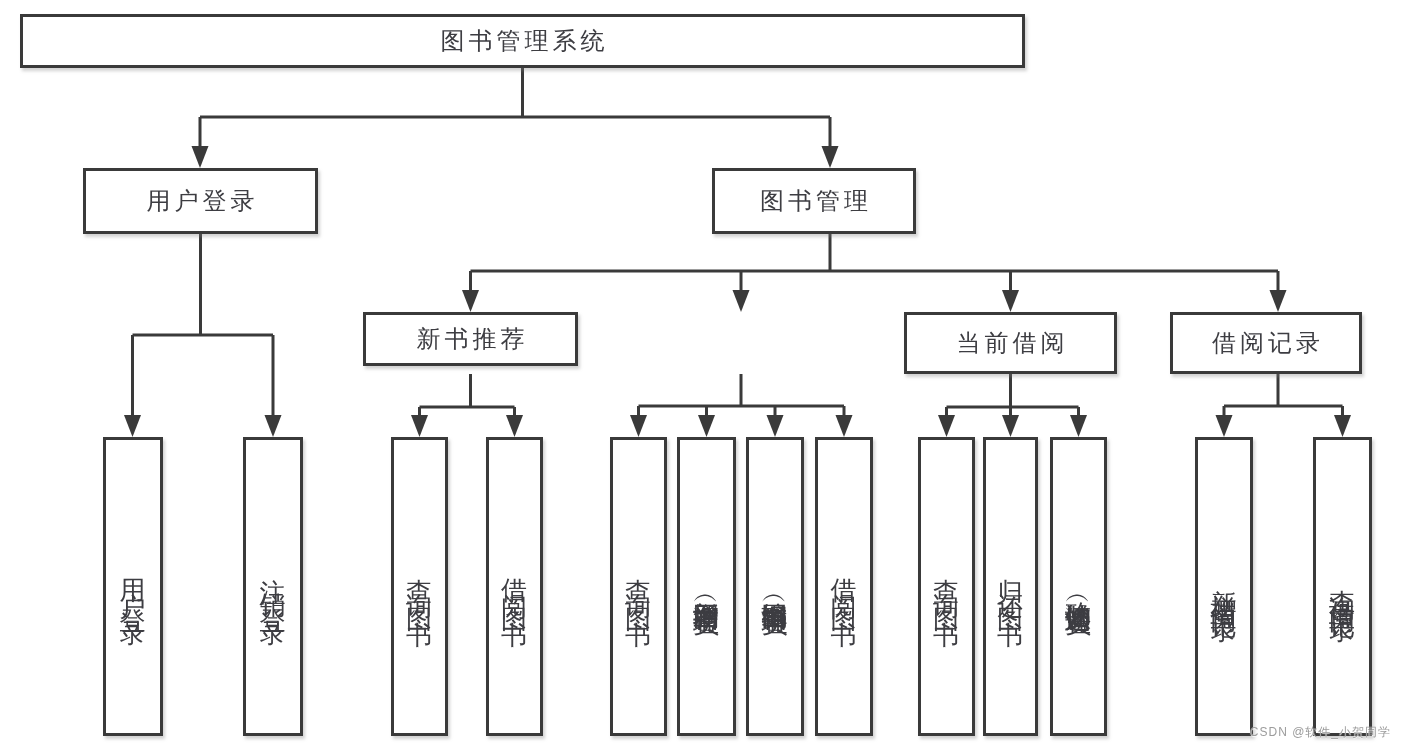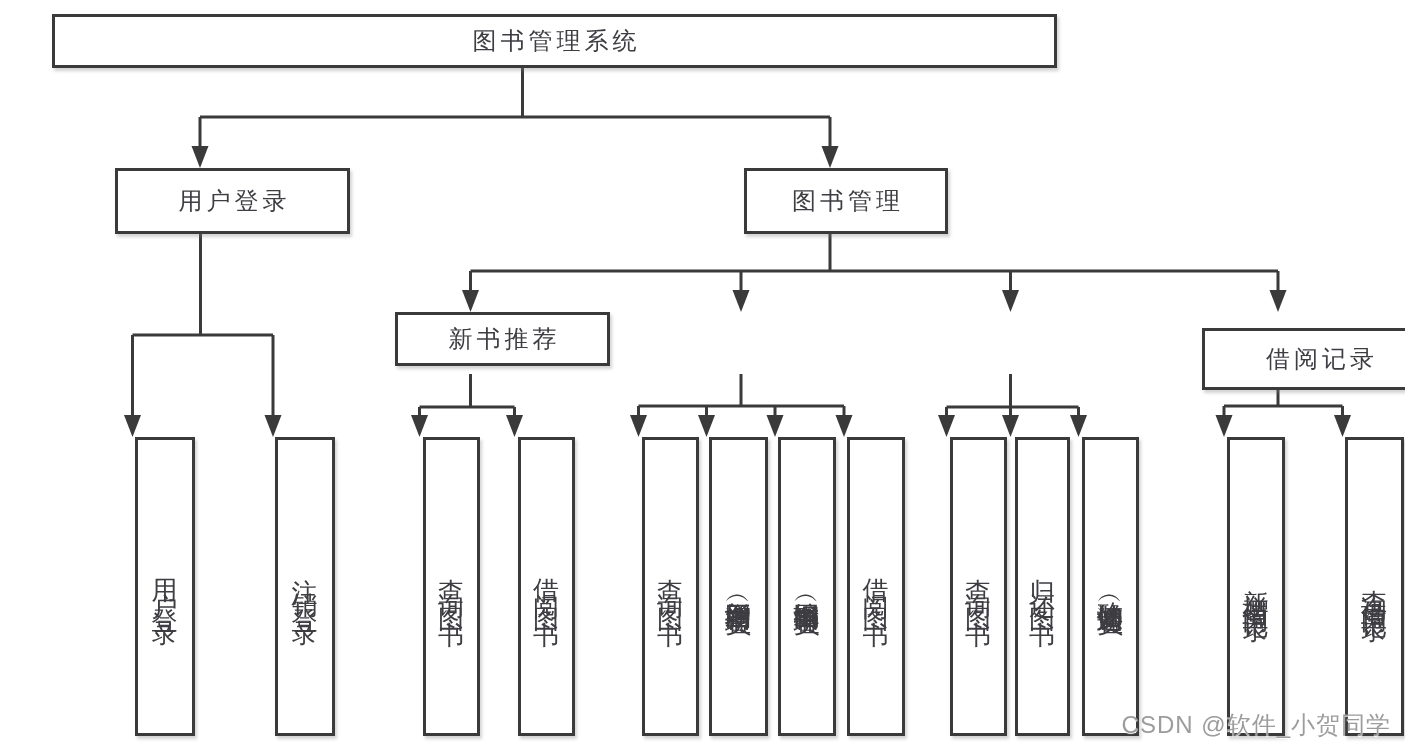--- a/index.html
+++ b/index.html
@@ -14,33 +14,32 @@
     font-family:"Liberation Sans",sans-serif;overflow:hidden;
   }
   .connectors{position:absolute;left:0;top:0;}
   .connectors .lines path{stroke:var(--line);fill:none;stroke-width:3;}
   .connectors .arrowheads polygon{fill:var(--line);stroke:none;}
   .box{
     position:absolute;box-sizing:border-box;background:#fff;
     border:3px solid var(--line);
     display:flex;align-items:center;justify-content:center;
     box-shadow:2px 3px 3px rgba(130,130,130,.35);
-    margin-left:32px;
   }
   .hlabel{
     font-size:24px;color:var(--text);letter-spacing:4px;
     white-space:nowrap;text-indent:4px;
   }
   .vlabel{
     writing-mode:vertical-rl;text-orientation:mixed;
     font-size:26px;color:var(--text);line-height:1;white-space:nowrap;
   }
   .watermark{
     position:absolute;right:14px;bottom:6px;
-    font-size:24px;color:var(--watermark);letter-spacing:1px;
+    font-size:12px;color:var(--watermark);letter-spacing:1px;
     text-shadow:0 1px 1px #fff;white-space:nowrap;
   }
 </style>
 </head>
 <body>
 
 <div class="canvas">
 
   <svg class="connectors" width="1405" height="747" viewBox="0 0 1405 747">
     <g class="lines">
@@ -82,21 +81,24 @@
   <div class="box" style="left:83px;top:168px;width:235px;height:66px">
     <span class="hlabel">用户登录</span>
   </div>
   <div class="box" style="left:712px;top:168px;width:204px;height:66px">
     <span class="hlabel">图书管理</span>
   </div>
 
   <div class="box" style="left:363px;top:312px;width:215px;height:54px">
     <span class="hlabel">新书推荐</span>
   </div>
-  <div class="box" style="left:1170px;top:328px;width:236px;height:62px">
+  <div class="box" style="left:904px;top:312px;width:213px;height:62px">
+    <span class="hlabel">当前借阅</span>
+  </div>
+  <div class="box" style="left:1170px;top:312px;width:192px;height:62px">
     <span class="hlabel">借阅记录</span>
   </div>
 
   <div class="box" style="left:103px;top:437px;width:60px;height:299px">
     <span class="vlabel" style="letter-spacing: 0.55em;">用户登录</span>
   </div>
   <div class="box" style="left:243px;top:437px;width:60px;height:299px">
     <span class="vlabel" style="letter-spacing: 0.55em;">注销登录</span>
   </div>
 

